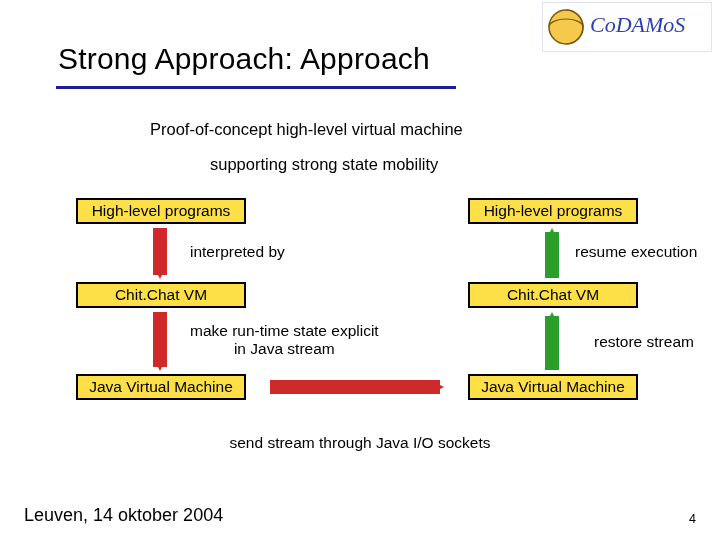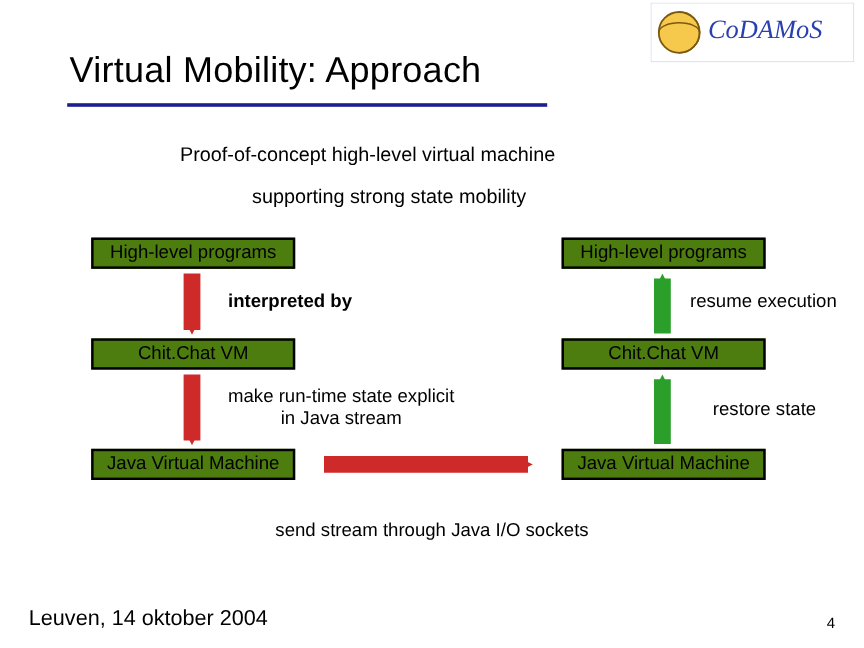--- a/index.html
+++ b/index.html
@@ -29,21 +29,21 @@
     position: absolute;
     right: 8px; top: 2px;
     width: 170px; height: 50px;
   }
   .intro1 { position: absolute; left: 150px; top: 120px; font-size: 16.5px; }
   .intro2 { position: absolute; left: 210px; top: 155px; font-size: 16.5px; }
 
   .box {
     position: absolute;
     border: 2px solid #000;
-    background: #4d7c0f;
+    background: #fde047;
     color: #000;
     font-size: 15.5px;
     display: flex; align-items: center; justify-content: center;
     padding: 4px 8px;
     height: 26px;
     white-space: nowrap;
   }
 
   .label {
     position: absolute;
@@ -78,42 +78,42 @@
 <div class="slide">
 
   <svg class="logo" viewBox="0 0 170 50">
     <ellipse cx="24" cy="25" rx="17" ry="17" fill="#f6c84b" stroke="#7a5a10" stroke-width="1.5"></ellipse>
     <path d="M24 8 a17 17 0 0 1 0 34" fill="none" stroke="#7a5a10" stroke-width="1.2"></path>
     <path d="M7 25 a17 8 0 0 1 34 0" fill="none" stroke="#7a5a10" stroke-width="1.2"></path>
     <text x="48" y="30" font-family="Georgia, 'Times New Roman', serif" font-style="italic" font-size="22" fill="#2a3fb0">CoDAMoS</text>
     <rect x="0.5" y="0.5" width="169" height="49" fill="none" stroke="#bfc7e6" stroke-width="0.5"></rect>
   </svg>
 
-  <div class="title">Virtual Mobility: Approach</div>
+  <div class="title">Strong Approach: Approach</div>
   <div class="title-rule"></div>
 
   <div class="intro1">Proof-of-concept high-level virtual machine</div>
   <div class="intro2">supporting strong state mobility</div>
 
   <div class="box" style="left:76px; top:198px; width:170px;">High-level programs</div>
   <div class="box" style="left:76px; top:282px; width:170px;">Chit.Chat VM</div>
   <div class="box" style="left:76px; top:374px; width:170px;">Java Virtual Machine</div>
 
   <div class="box" style="left:468px; top:198px; width:170px;">High-level programs</div>
   <div class="box" style="left:468px; top:282px; width:170px;">Chit.Chat VM</div>
   <div class="box" style="left:468px; top:374px; width:170px;">Java Virtual Machine</div>
 
-  <span class="label" style="left:190px; top:243px;font-weight:bold;">interpreted by</span>
+  <span class="label" style="left:190px; top:243px;">interpreted by</span>
   <span class="label" style="left:575px; top:243px;text-align:right;">resume execution</span>
 
   <div class="label-multi" style="left:190px; top:322px;">
     <span>make run-time state explicit</span><br>
     <span>in Java stream</span>
   </div>
-  <span class="label" style="left:594px; top:333px;">restore state</span>
+  <span class="label" style="left:594px; top:333px;">restore stream</span>
 
   <div class="center-label" style="top:416px;">
     <br>
     <span>send stream through Java I/O sockets</span>
   </div>
 
   <svg style="position:absolute; left:0; top:0; width:720px; height:540px; pointer-events:none;" viewBox="0 0 720 540">
     <defs>
       <marker id="ahred" markerWidth="10" markerHeight="10" refX="6" refY="5" orient="auto" markerUnits="userSpaceOnUse">
         <path d="M0,0 L10,5 L0,10 Z" fill="#cf2a2a"></path>

